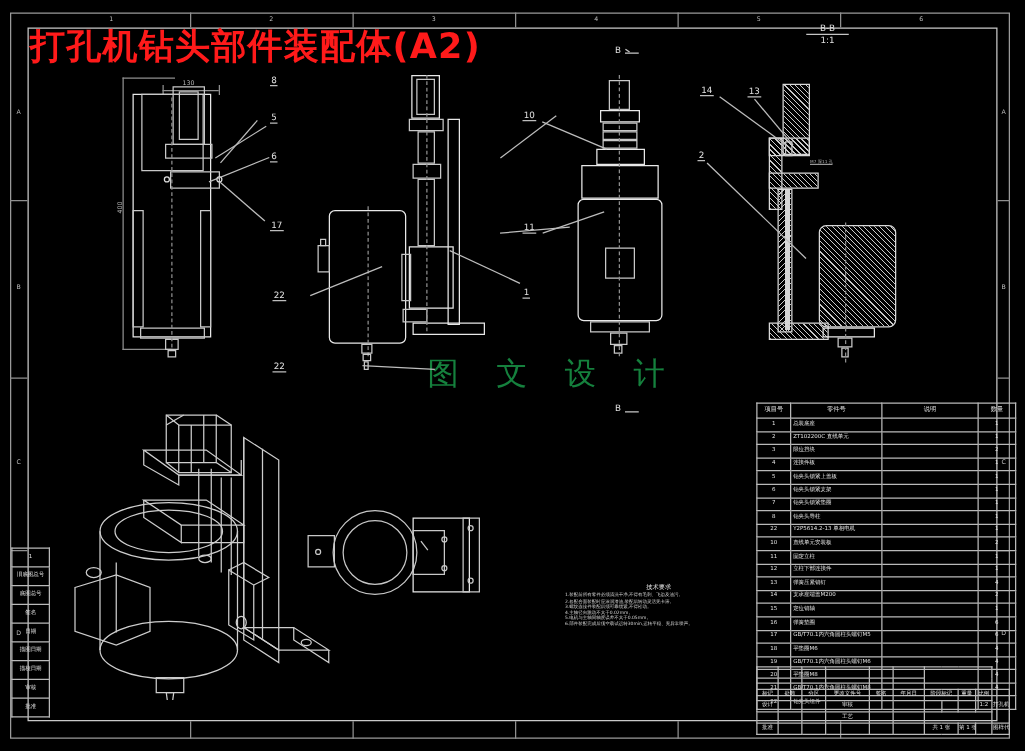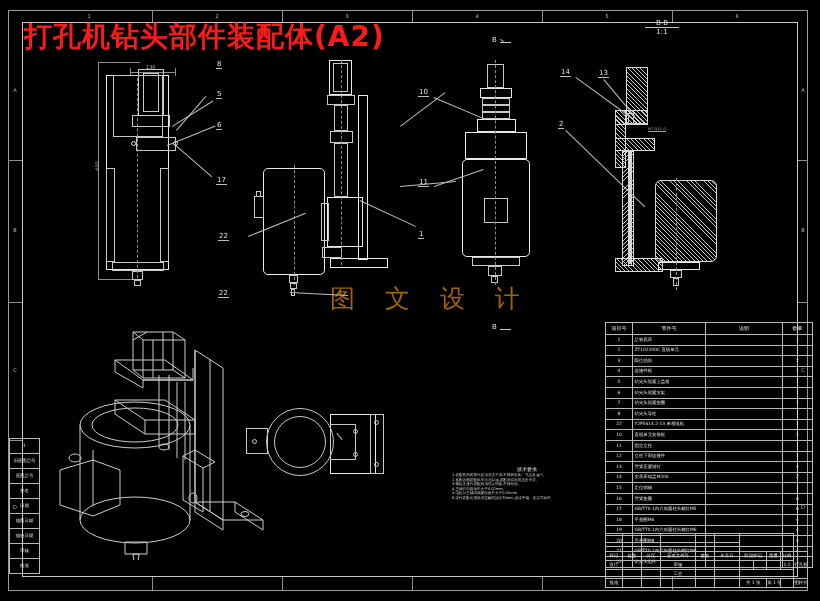--- a/index.html
+++ b/index.html
@@ -13,21 +13,21 @@
   .inner-border{position:absolute;left:22px;top:22px;width:776px;height:555px;
       border:1px solid #c9c9c9;box-sizing:border-box;}
   .zone-lbl{position:absolute;font-size:5px;color:#bdbdbd;text-align:center;
       letter-spacing:0;line-height:1;}
 
   
   .big-title{position:absolute;left:24px;top:18px;font-size:28px;color:#ff1a1a;
       font-weight:bold;letter-spacing:1px;white-space:nowrap;
       font-family:"DejaVu Sans","Liberation Sans",sans-serif;}
 
-  .watermark{position:absolute;left:330px;top:282px;font-size:25px;color:#a16207;
+  .watermark{position:absolute;left:342px;top:282px;font-size:25px;color:#15803d;
       letter-spacing:11px;white-space:nowrap;}
 
   
   .ln{position:absolute;background:#c8c8c8;}
   .ln.dim{background:#8f8f8f;}
   .rect{position:absolute;border:1px solid #c8c8c8;box-sizing:border-box;}
   .rect.th{border-color:#e8e8e8;}
   .circ{position:absolute;border:1px solid #c8c8c8;border-radius:50%;box-sizing:border-box;}
   .center-v{position:absolute;width:0;border-left:1px dashed #8e8e8e;}
   .lead{position:absolute;height:1px;background:#bdbdbd;transform-origin:0 0;}

